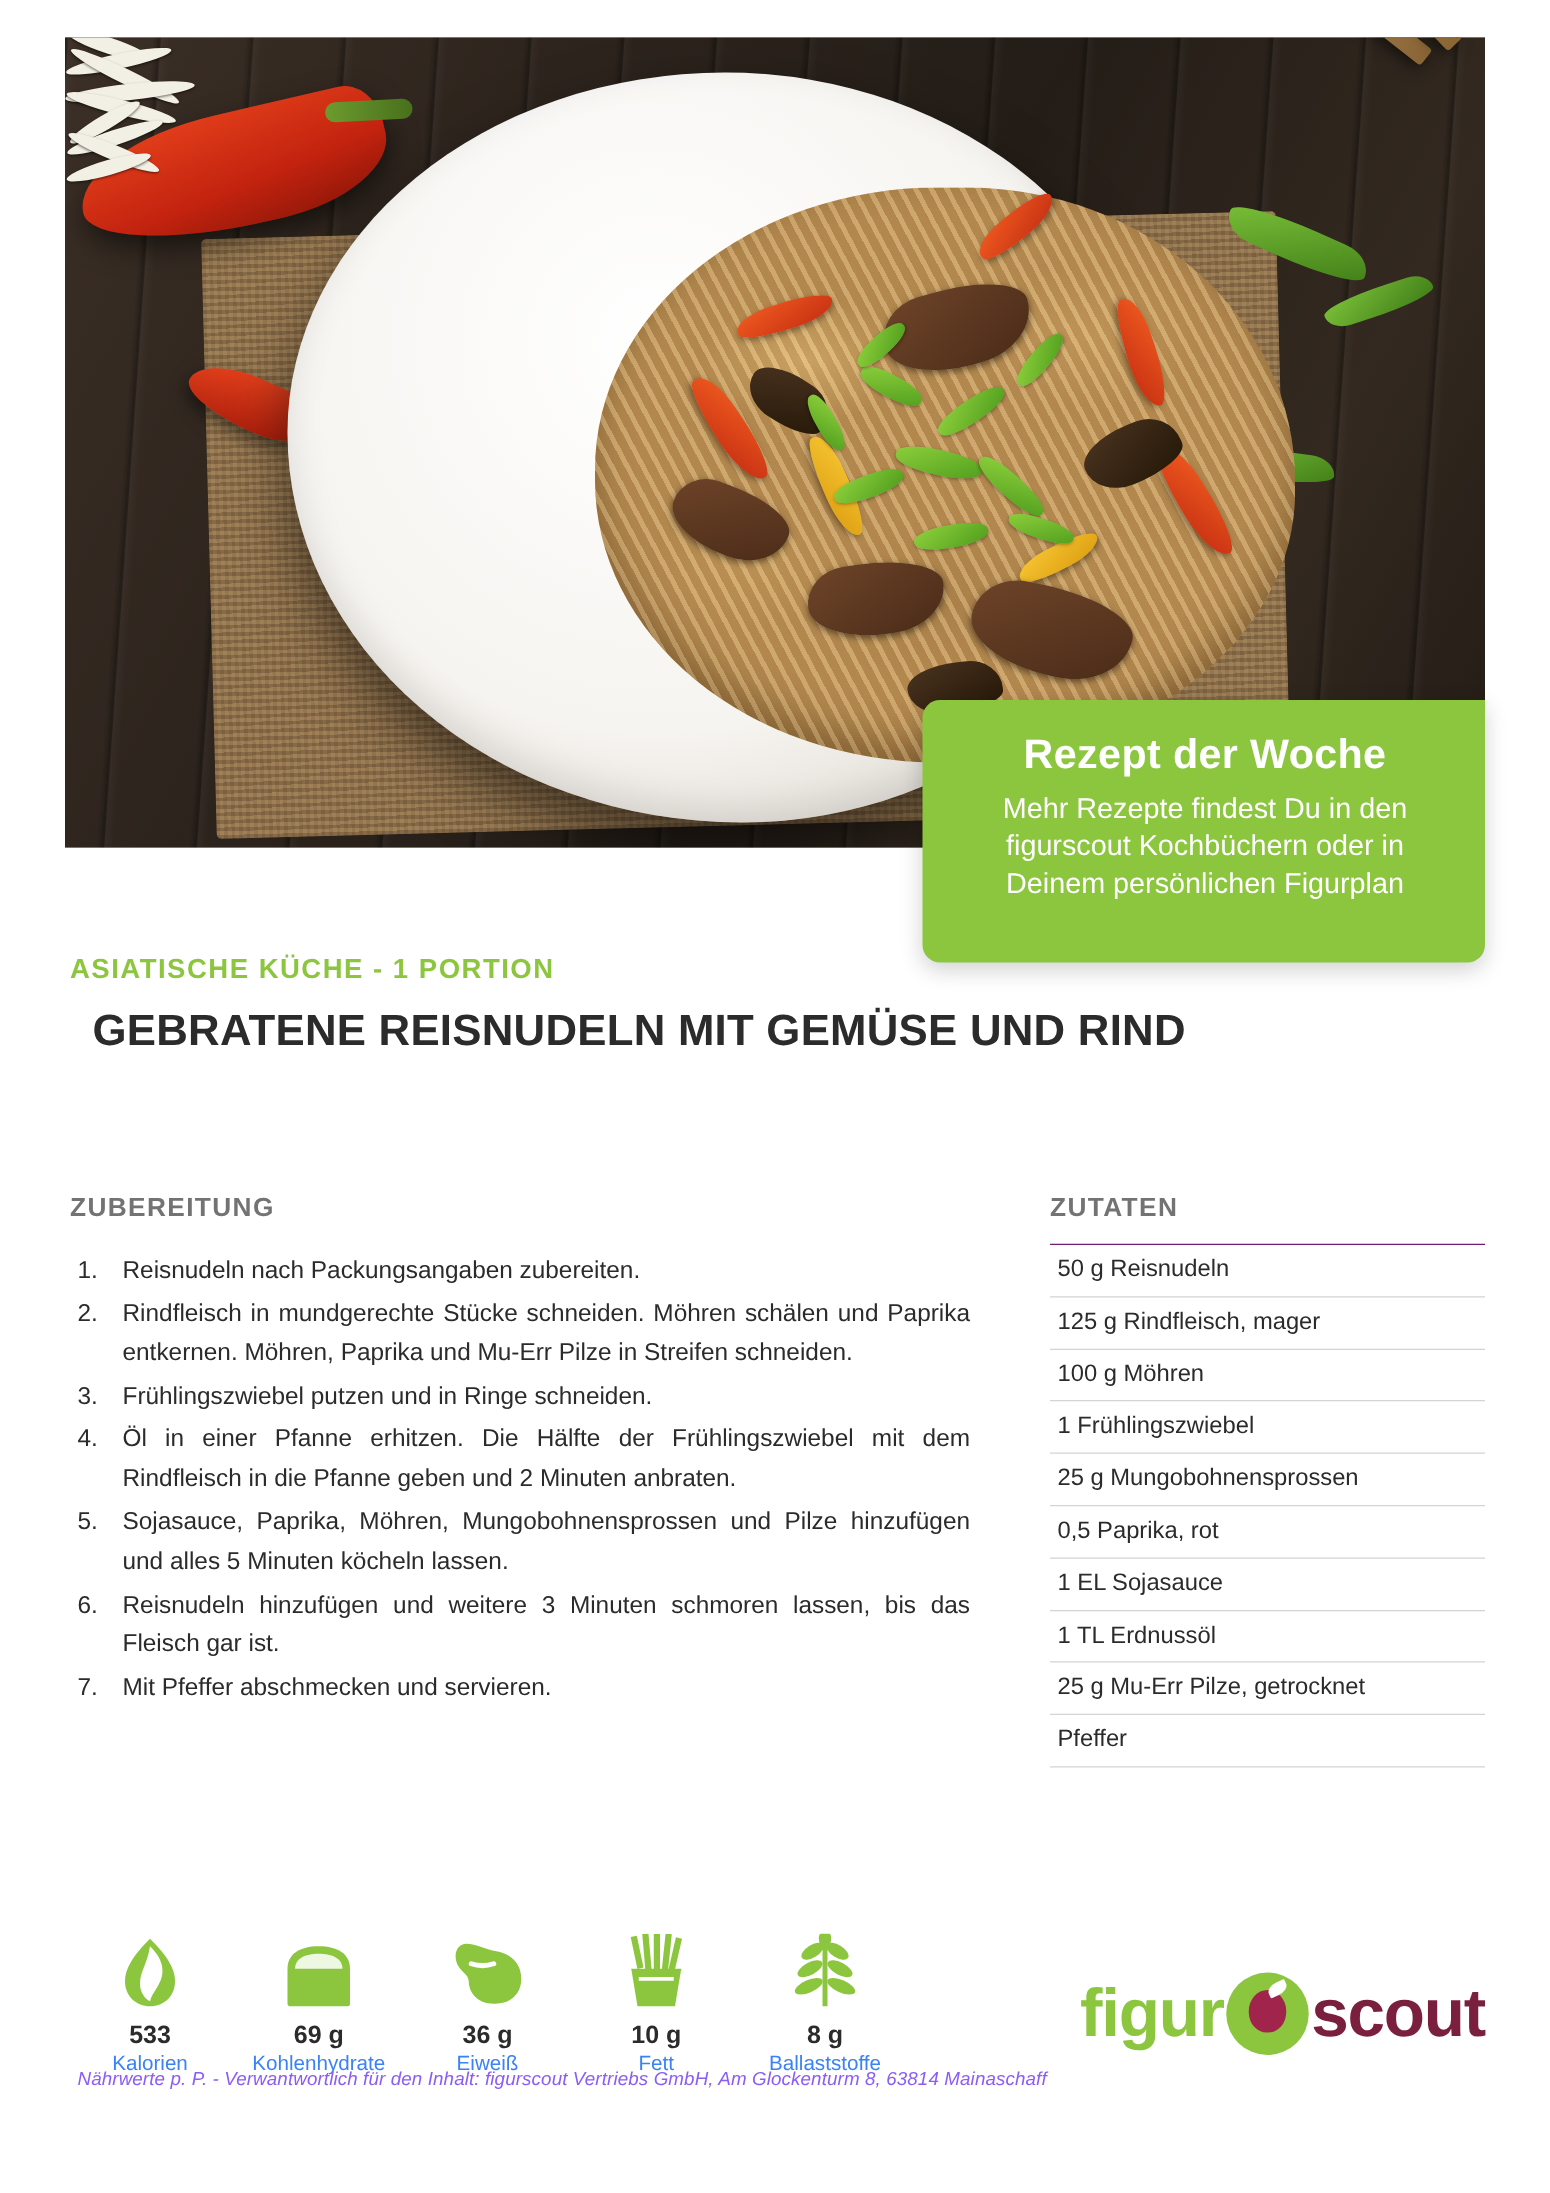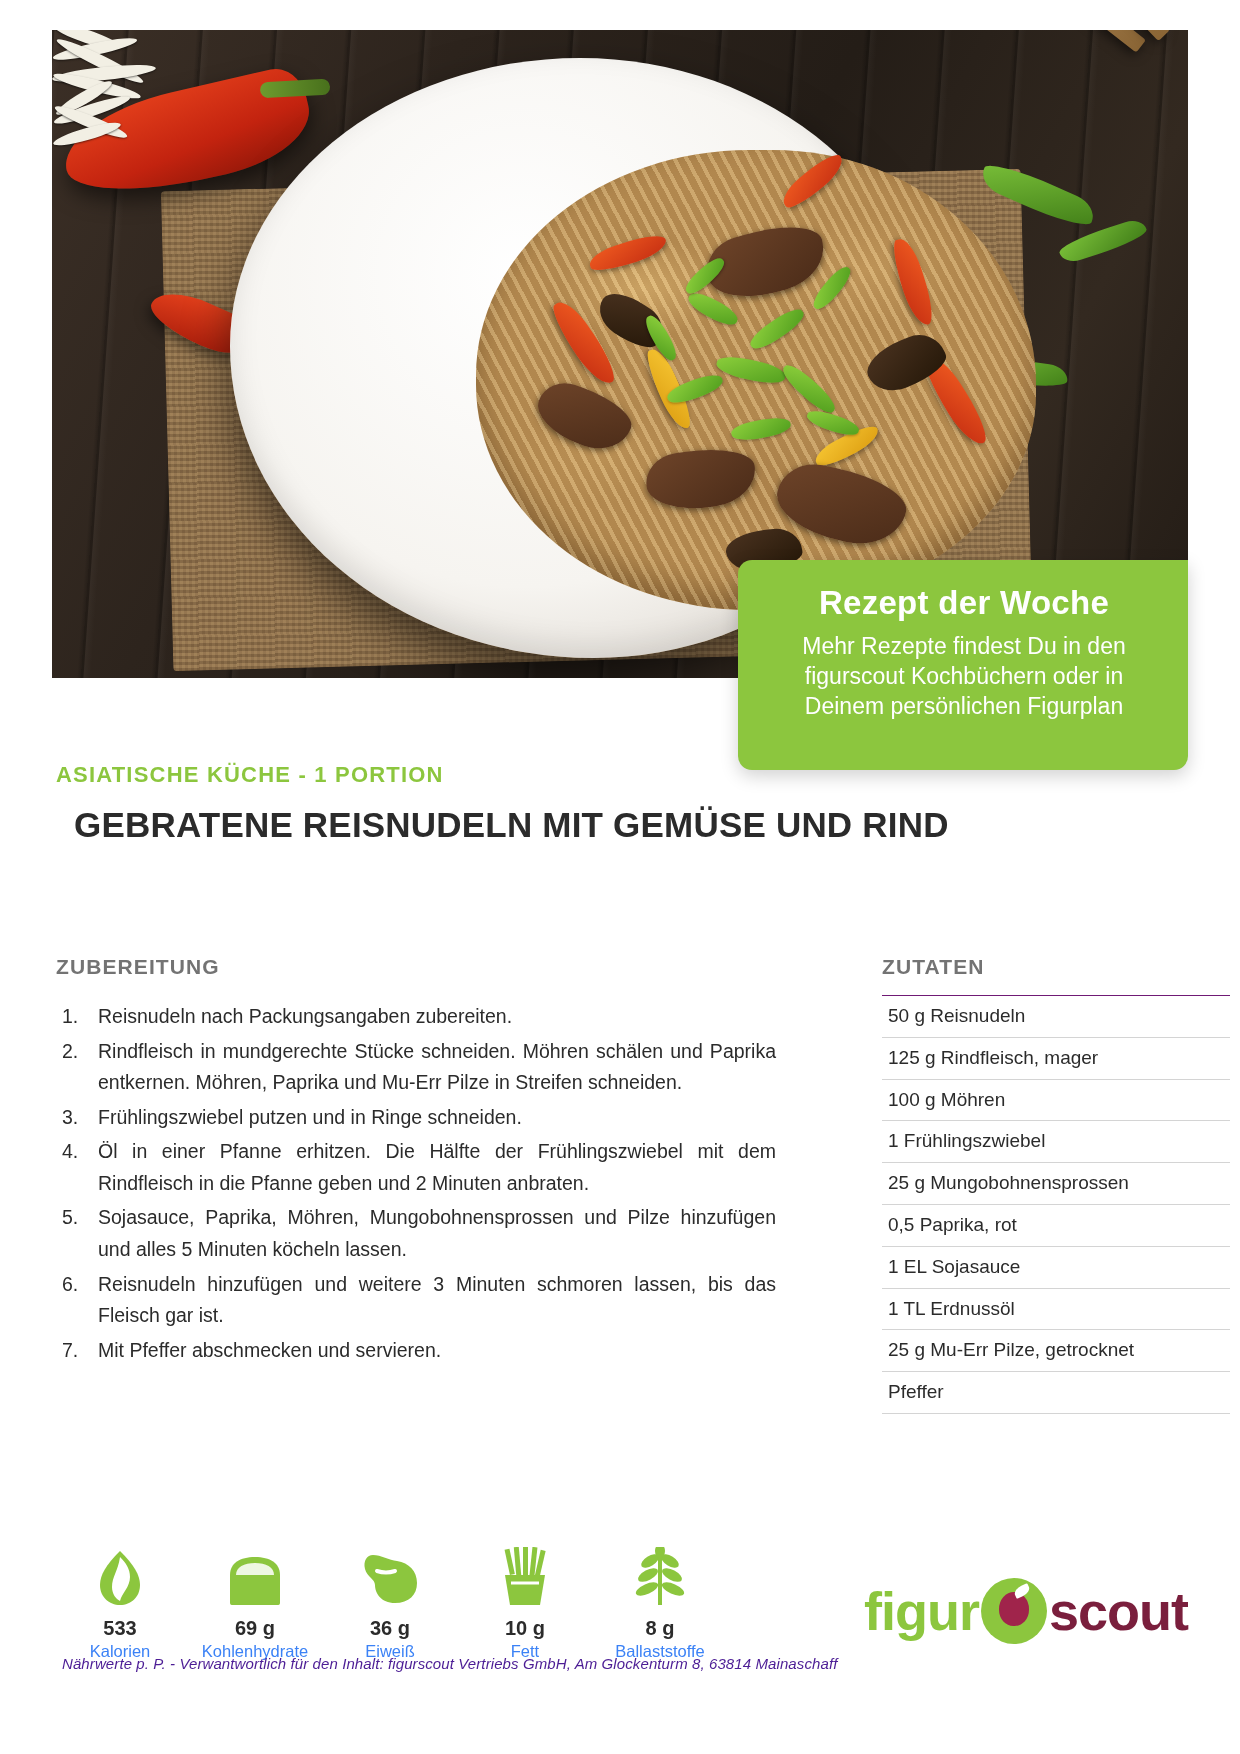--- a/index.html
+++ b/index.html
@@ -219,21 +219,20 @@
     top: 0;
     font-size: 19.5px;
     color: #2b2b2b;
   }
 
   
   .ingr {
     position: absolute;
     left: 840px; top: 955px;
     width: 348px;
-    margin-left: 42px;
   }
   .ingr .sec-head { margin-bottom: 16px; }
   ul.ingr-list { list-style: none; }
   ul.ingr-list li {
     font-size: 19px;
     line-height: 1.2;
     padding: 9px 4px 9px 6px;
     border-bottom: 1px solid #d4d4d4;
     color: #2b2b2b;
   }
@@ -296,21 +295,21 @@
     border-radius: 60% 10% 60% 10%;
     transform: rotate(-25deg);
   }
 
   
   .footer {
     position: absolute;
     left: 62px; top: 1655px;
     font-size: 15px;
     font-style: italic;
-    color: #4c1d95;
+    color: #8b5cf6;
     letter-spacing: .1px;
   }
 </style>
 </head>
 <body>
 
 <div class="page">
 
   <div class="hero">
     <div class="hero-photo">

